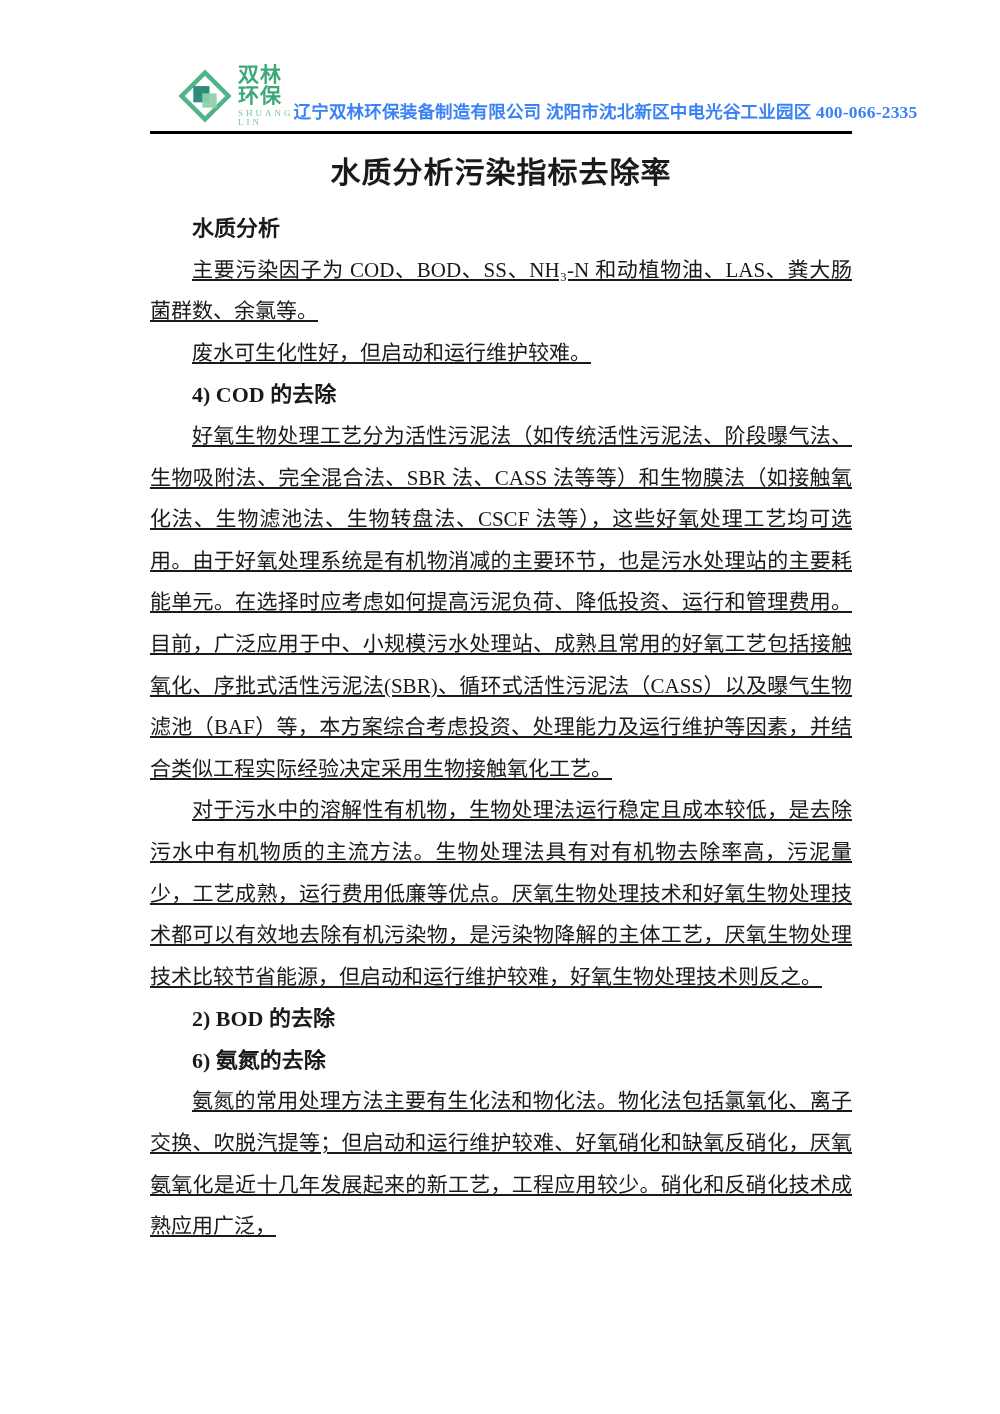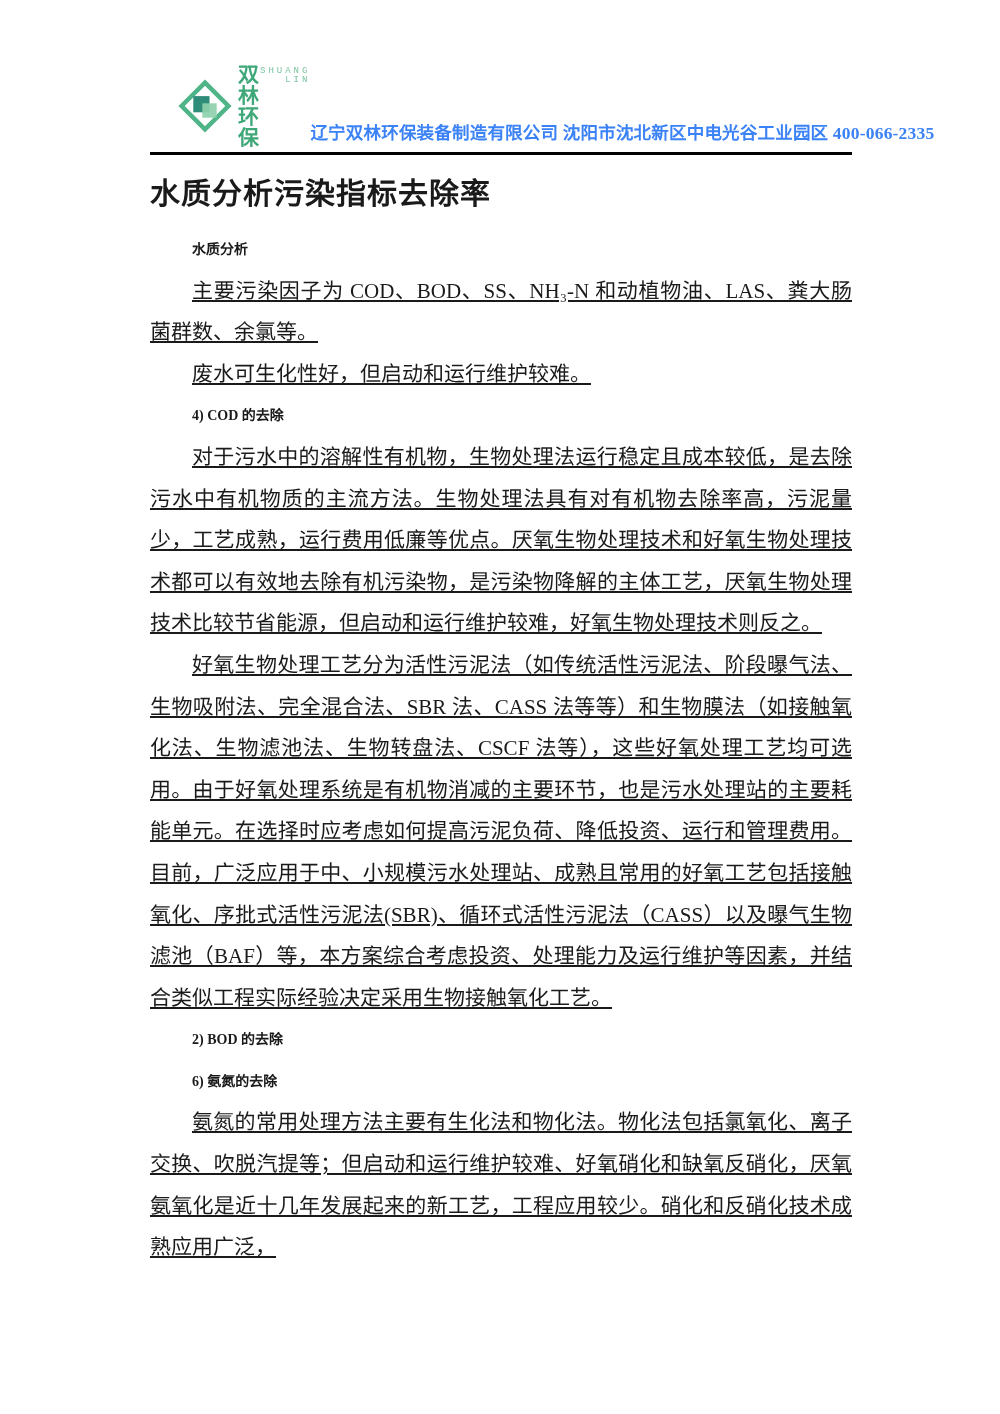--- a/index.html
+++ b/index.html
@@ -24,66 +24,66 @@
     display: flex;
     align-items: flex-end;
   }
   .logo {
     display: flex;
     align-items: center;
     gap: 6px;
     padding-left: 28px;
   }
   .logo-icon { width: 54px; height: 54px; flex: 0 0 auto; }
-  .logo-text { display: flex; flex-direction: row; line-height: 1; }
+  .logo-text { display: flex; flex-direction: column; line-height: 1; }
   .brand-cn {
     font-family: "Liberation Sans", "DejaVu Sans", sans-serif;
     font-size: 21px;
     font-weight: bold;
     color: #3fa878;
     letter-spacing: 1px;
   }
   .brand-en {
-    font-family: Liberation Mono, monospace;
+    font-family: Liberation Serif, serif;
     font-size: 9px;
     color: #7cc4a0;
     letter-spacing: 3px;
     margin-top: 3px;
-    text-align: right;
+    text-align: left;
   }
   .company-line {
     margin-left: auto;
     font-size: 17.5px;
     font-weight: bold;
     white-space: nowrap;
     letter-spacing: 0.2px;
     padding-bottom: 4px;
     color: #3b82f6;
   }
   .header-divider {
     border: none;
     border-bottom: 3px solid #000;
     margin: 4px 0 0 0;
   }
   
   .page-title {
     font-size: 30px;
     font-weight: bold;
-    text-align: left;
+    text-align: center;
     margin: 14px 0 16px 0;
     letter-spacing: 1px;
   }
   
   .doc-body {
     font-size: 21px;
     line-height: 41.6px;
     text-align: justify;
   }
   .doc-body h2 {
-    font-size: 14px;
+    font-size: 22px;
     font-weight: bold;
     margin: 0;
     padding-left: 42px;
     text-align: left;
   }
   .doc-body p {
     margin: 0;
     text-indent: 2em;
     word-break: break-all;
     text-decoration: underline;
@@ -113,22 +113,22 @@
 
   <h1 class="page-title">水质分析污染指标去除率</h1>
 
   <main class="doc-body">
 
     <h2>水质分析</h2>
     <p>主要污染因子为 COD、BOD、SS、NH₃-N 和动植物油、LAS、粪大肠菌群数、余氯等。</p>
     <p>废水可生化性好，但启动和运行维护较难。</p>
 
     <h2>4) COD 的去除</h2>
+    <p>好氧生物处理工艺分为活性污泥法（如传统活性污泥法、阶段曝气法、生物吸附法、完全混合法、SBR 法、CASS 法等等）和生物膜法（如接触氧化法、生物滤池法、生物转盘法、CSCF 法等），这些好氧处理工艺均可选用。由于好氧处理系统是有机物消减的主要环节，也是污水处理站的主要耗能单元。在选择时应考虑如何提高污泥负荷、降低投资、运行和管理费用。目前，广泛应用于中、小规模污水处理站、成熟且常用的好氧工艺包括接触氧化、序批式活性污泥法(SBR)、循环式活性污泥法（CASS）以及曝气生物滤池（BAF）等，本方案综合考虑投资、处理能力及运行维护等因素，并结合类似工程实际经验决定采用生物接触氧化工艺。</p>
     <p>对于污水中的溶解性有机物，生物处理法运行稳定且成本较低，是去除污水中有机物质的主流方法。生物处理法具有对有机物去除率高，污泥量少，工艺成熟，运行费用低廉等优点。厌氧生物处理技术和好氧生物处理技术都可以有效地去除有机污染物，是污染物降解的主体工艺，厌氧生物处理技术比较节省能源，但启动和运行维护较难，好氧生物处理技术则反之。</p>
-    <p>好氧生物处理工艺分为活性污泥法（如传统活性污泥法、阶段曝气法、生物吸附法、完全混合法、SBR 法、CASS 法等等）和生物膜法（如接触氧化法、生物滤池法、生物转盘法、CSCF 法等），这些好氧处理工艺均可选用。由于好氧处理系统是有机物消减的主要环节，也是污水处理站的主要耗能单元。在选择时应考虑如何提高污泥负荷、降低投资、运行和管理费用。目前，广泛应用于中、小规模污水处理站、成熟且常用的好氧工艺包括接触氧化、序批式活性污泥法(SBR)、循环式活性污泥法（CASS）以及曝气生物滤池（BAF）等，本方案综合考虑投资、处理能力及运行维护等因素，并结合类似工程实际经验决定采用生物接触氧化工艺。</p>
 
     <h2>2) BOD 的去除</h2>
 
     <h2>6) 氨氮的去除</h2>
     <p>氨氮的常用处理方法主要有生化法和物化法。物化法包括氯氧化、离子交换、吹脱汽提等；但启动和运行维护较难、好氧硝化和缺氧反硝化，厌氧氨氧化是近十几年发展起来的新工艺，工程应用较少。硝化和反硝化技术成熟应用广泛，</p>
 
   </main>
 </div>
 
 </body></html>

